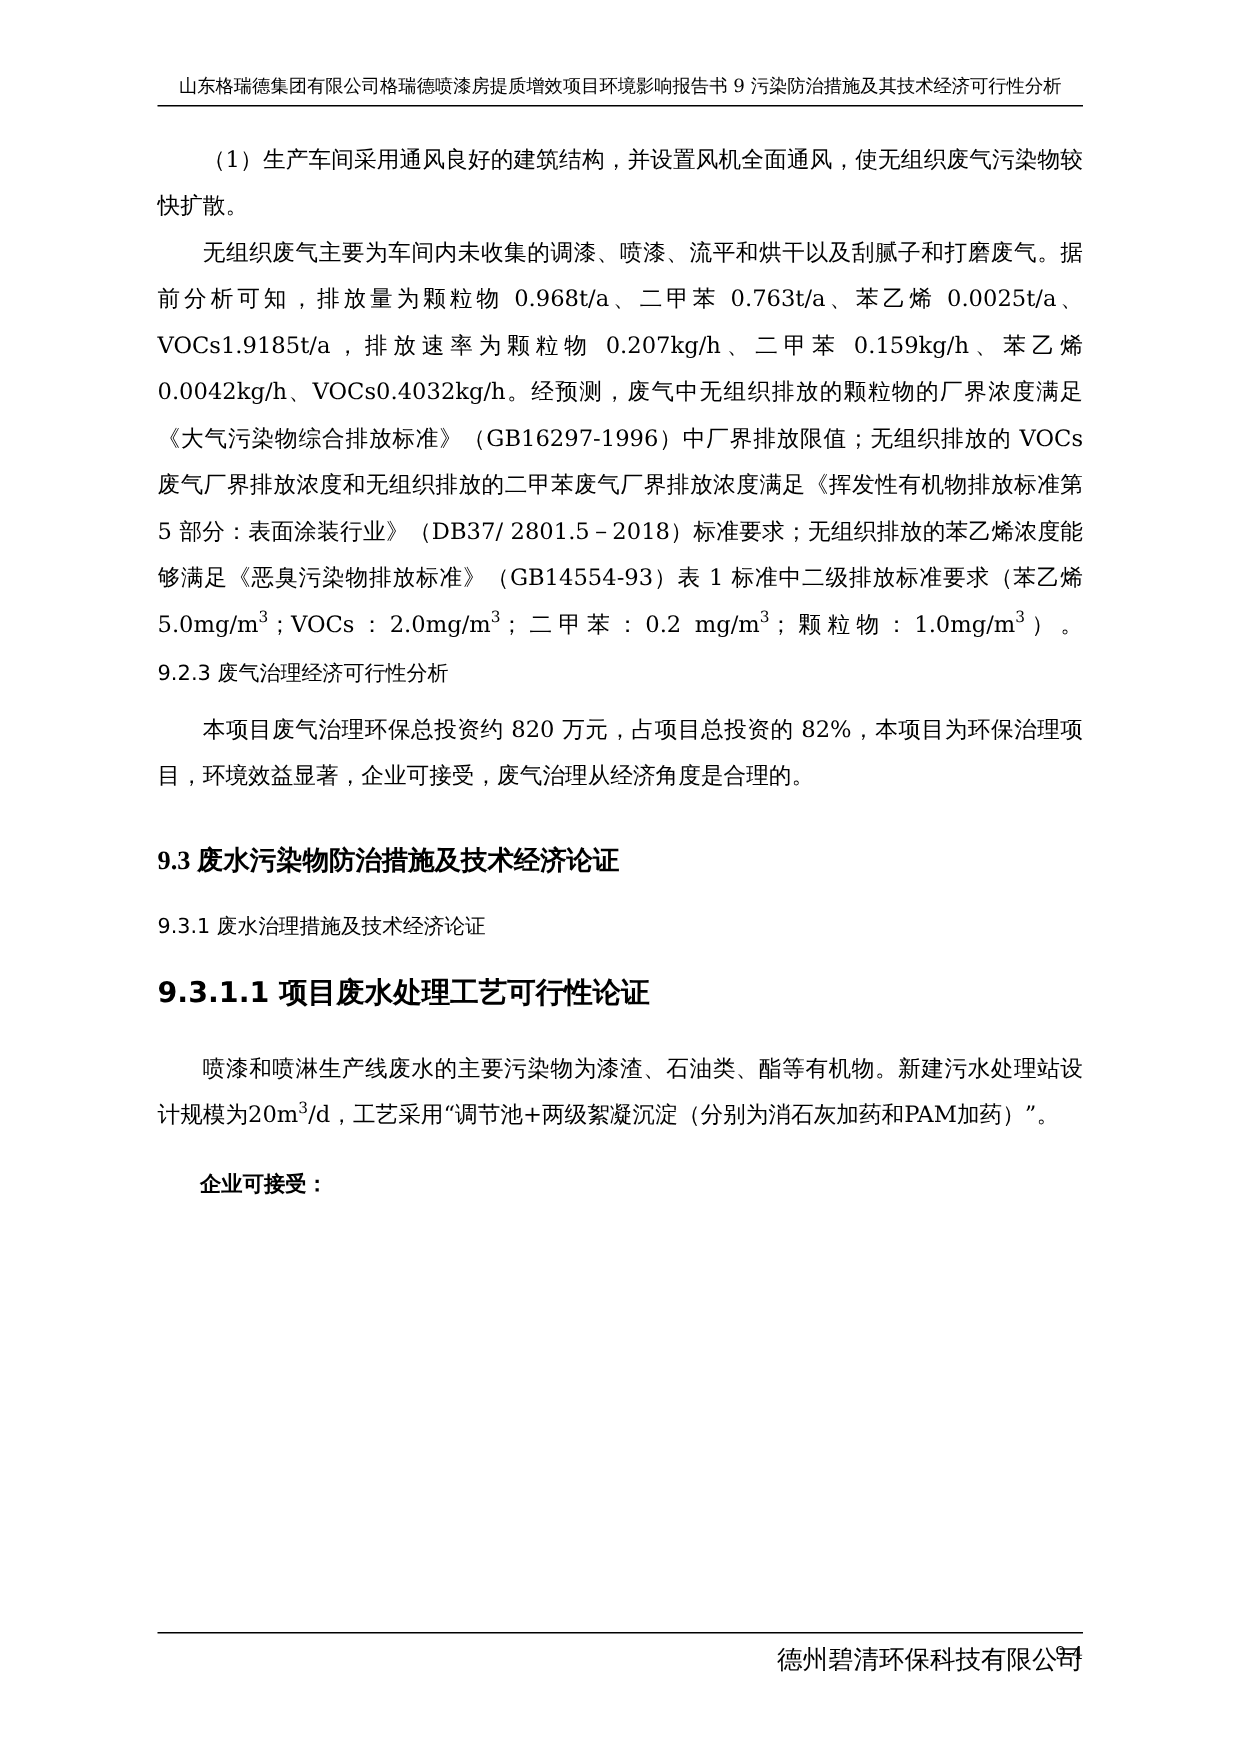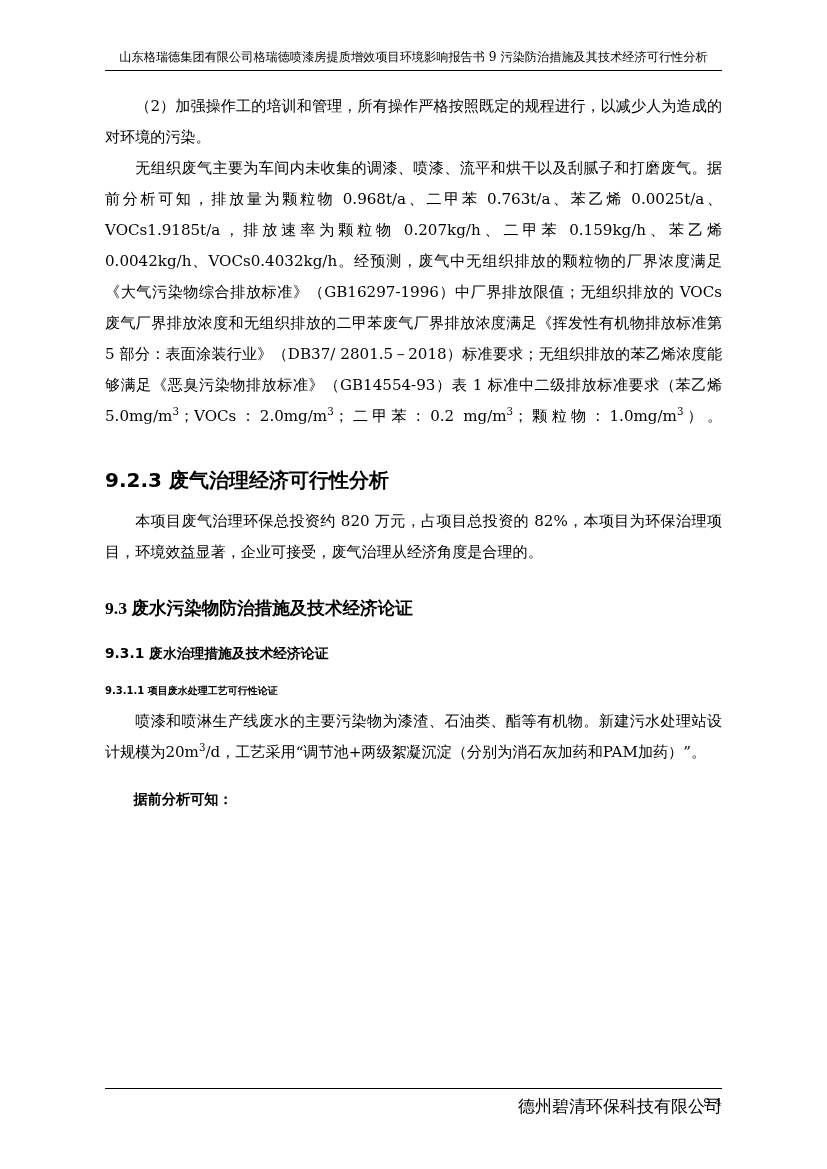--- a/index.html
+++ b/index.html
@@ -56,44 +56,44 @@
     text-align-last: justify;
   }
   sup {
     font-size: 0.68em;
     vertical-align: super;
     line-height: 0;
   }
   
   h3.h3 {
     font-family: "DejaVu Sans", "Liberation Sans", sans-serif;
-    font-size: 20px;
-    font-weight: bold;
-    margin: 32px 0 10px 0;
+    font-size: 14px;
+    font-weight: normal;
+    margin: 6px 0 10px 0;
     line-height: 1.6;
   }
   h2.h2 {
     font-family: Liberation Serif, serif;
     font-size: 17.6px;
     font-weight: bold;
     margin: 26px 0 14px 0;
     line-height: 1.6;
   }
   h4.h4 {
     font-family: "DejaVu Sans", "Liberation Sans", sans-serif;
     font-size: 13.8px;
-    font-weight: bold;
+    font-weight: normal;
     margin: 20px 0 8px 0;
     line-height: 1.6;
   }
   h5.h5 {
     font-family: "DejaVu Sans", "Liberation Sans", sans-serif;
-    font-size: 10px;
+    font-size: 19px;
     font-weight: bold;
-    margin: 18px 0 7px 0;
+    margin: 18px 0 20px 0;
     line-height: 1.6;
   }
   .bold-lead {
     font-family: "DejaVu Sans", "Liberation Sans", sans-serif;
     font-weight: bold;
     font-size: 14.2px;
     text-indent: 2em;
     margin: 16px 0 0 0;
   }
   
@@ -131,38 +131,38 @@
 <body>
 
 <div class="page">
 
   <div class="content">
 
     <div class="doc-header">山东格瑞德集团有限公司格瑞德喷漆房提质增效项目环境影响报告书 9 污染防治措施及其技术经济可行性分析</div>
 
     <div class="body-block">
 
+      <p class="para">（1）生产车间采用通风良好的建筑结构，并设置风机全面通风，使无组织废气污染物较快扩散。</p>
 
-      <p class="para">（2）加强操作工的培训和管理，所有操作严格按照既定的规程进行，以减少人为造成的对环境的污染。</p>
 
       <p class="para just"><span>无组织废气主要为车间内未收集的调漆、喷漆、流平和烘干以及刮腻子和打磨废气。据前分析可知，排放量为颗粒物 0.968t/a、二甲苯 0.763t/a、苯乙烯 0.0025t/a、VOCs1.9185t/a，排放速率为颗粒物 0.207kg/h、二甲苯 0.159kg/h、苯乙烯 0.0042kg/h、VOCs0.4032kg/h。经预测，废气中无组织排放的颗粒物的厂界浓度满足《大气污染物综合排放标准》（GB16297-1996）中厂界排放限值；无组织排放的 VOCs 废气厂界排放浓度和无组织排放的二甲苯废气厂界排放浓度满足《挥发性有机物排放标准第 5 部分：表面涂装行业》（DB37/ 2801.5－2018）标准要求；无组织排放的苯乙烯浓度能够满足《恶臭污染物排放标准》（GB14554-93）表 1 标准中二级排放标准要求（苯乙烯 5.0mg/m</span><sup>3</sup><span>；VOCs：2.0mg/m</span><sup>3</sup><span>；二甲苯：0.2 mg/m</span><sup>3</sup><span>；颗粒物：1.0mg/m</span><sup>3</sup><span>）。</span></p>
 
       <h3 class="h3">9.2.3 废气治理经济可行性分析</h3>
 
       <p class="para">本项目废气治理环保总投资约 820 万元，占项目总投资的 82%，本项目为环保治理项目，环境效益显著，企业可接受，废气治理从经济角度是合理的。</p>
 
       <h2 class="h2">9.3  废水污染物防治措施及技术经济论证</h2>
 
       <h4 class="h4">9.3.1 废水治理措施及技术经济论证</h4>
 
       <h5 class="h5">9.3.1.1 项目废水处理工艺可行性论证</h5>
 
       <p class="para"><span>喷漆和喷淋生产线废水的主要污染物为漆渣、石油类、酯等有机物。新建污水处理站设计规模为20m</span><sup>3</sup><span>/d，工艺采用“调节池+两级絮凝沉淀（分别为消石灰加药和PAM加药）”。</span></p>
 
-      <p class="bold-lead">据前分析可知：</p>
+      <p class="bold-lead">企业可接受：</p>
 
     </div>
   </div>
 
   <div class="footer">
     <div class="footer-rule"></div>
     <div class="footer-row">
       <div class="footer-page">9-4</div>
       <div class="footer-org">德州碧清环保科技有限公司</div>
     </div>

